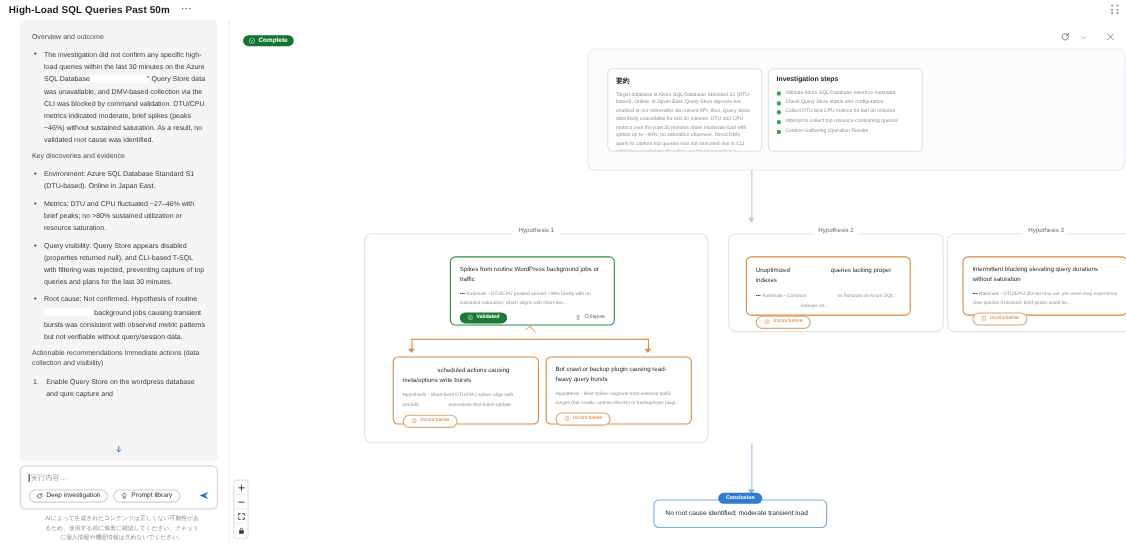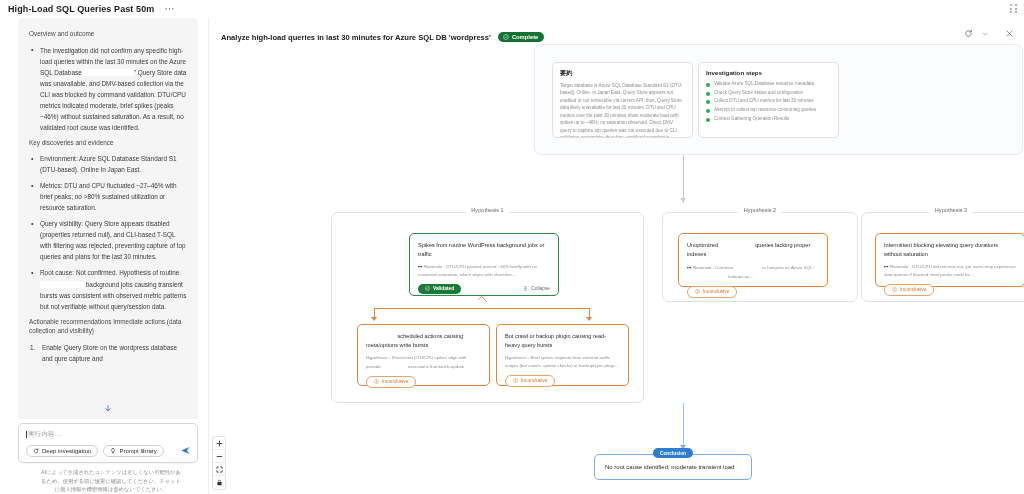--- a/index.html
+++ b/index.html
@@ -300,21 +300,20 @@
           </span>
         </div>
       </div>
       <div class="disclaimer">AIによって生成されたコンテンツは正しくない可能性があるため、使用する前に慎重に確認してください。チャットに個人情報や機密情報は含めないでください。</div>
     </div>
   </div>
 
   <div class="canvas">
 
     <div class="canvas-header">
-      <span class="canvas-title">Analyze high-load queries in last 30 minutes for Azure SQL DB 'wordpress'</span>
       <span class="badge-complete">
         <svg class="icon-svg" width="6" height="6" viewBox="0 0 16 16">
           <circle cx="8" cy="8" r="6.6" fill="none" stroke="#ffffff" stroke-width="1.3"></circle>
           <path d="M5.2 8.2l2 2 3.6-4" fill="none" stroke="#ffffff" stroke-width="1.4" stroke-linecap="round" stroke-linejoin="round"></path>
         </svg>
         <span>Complete</span>
       </span>
     </div>
 
     <div class="canvas-actions">

